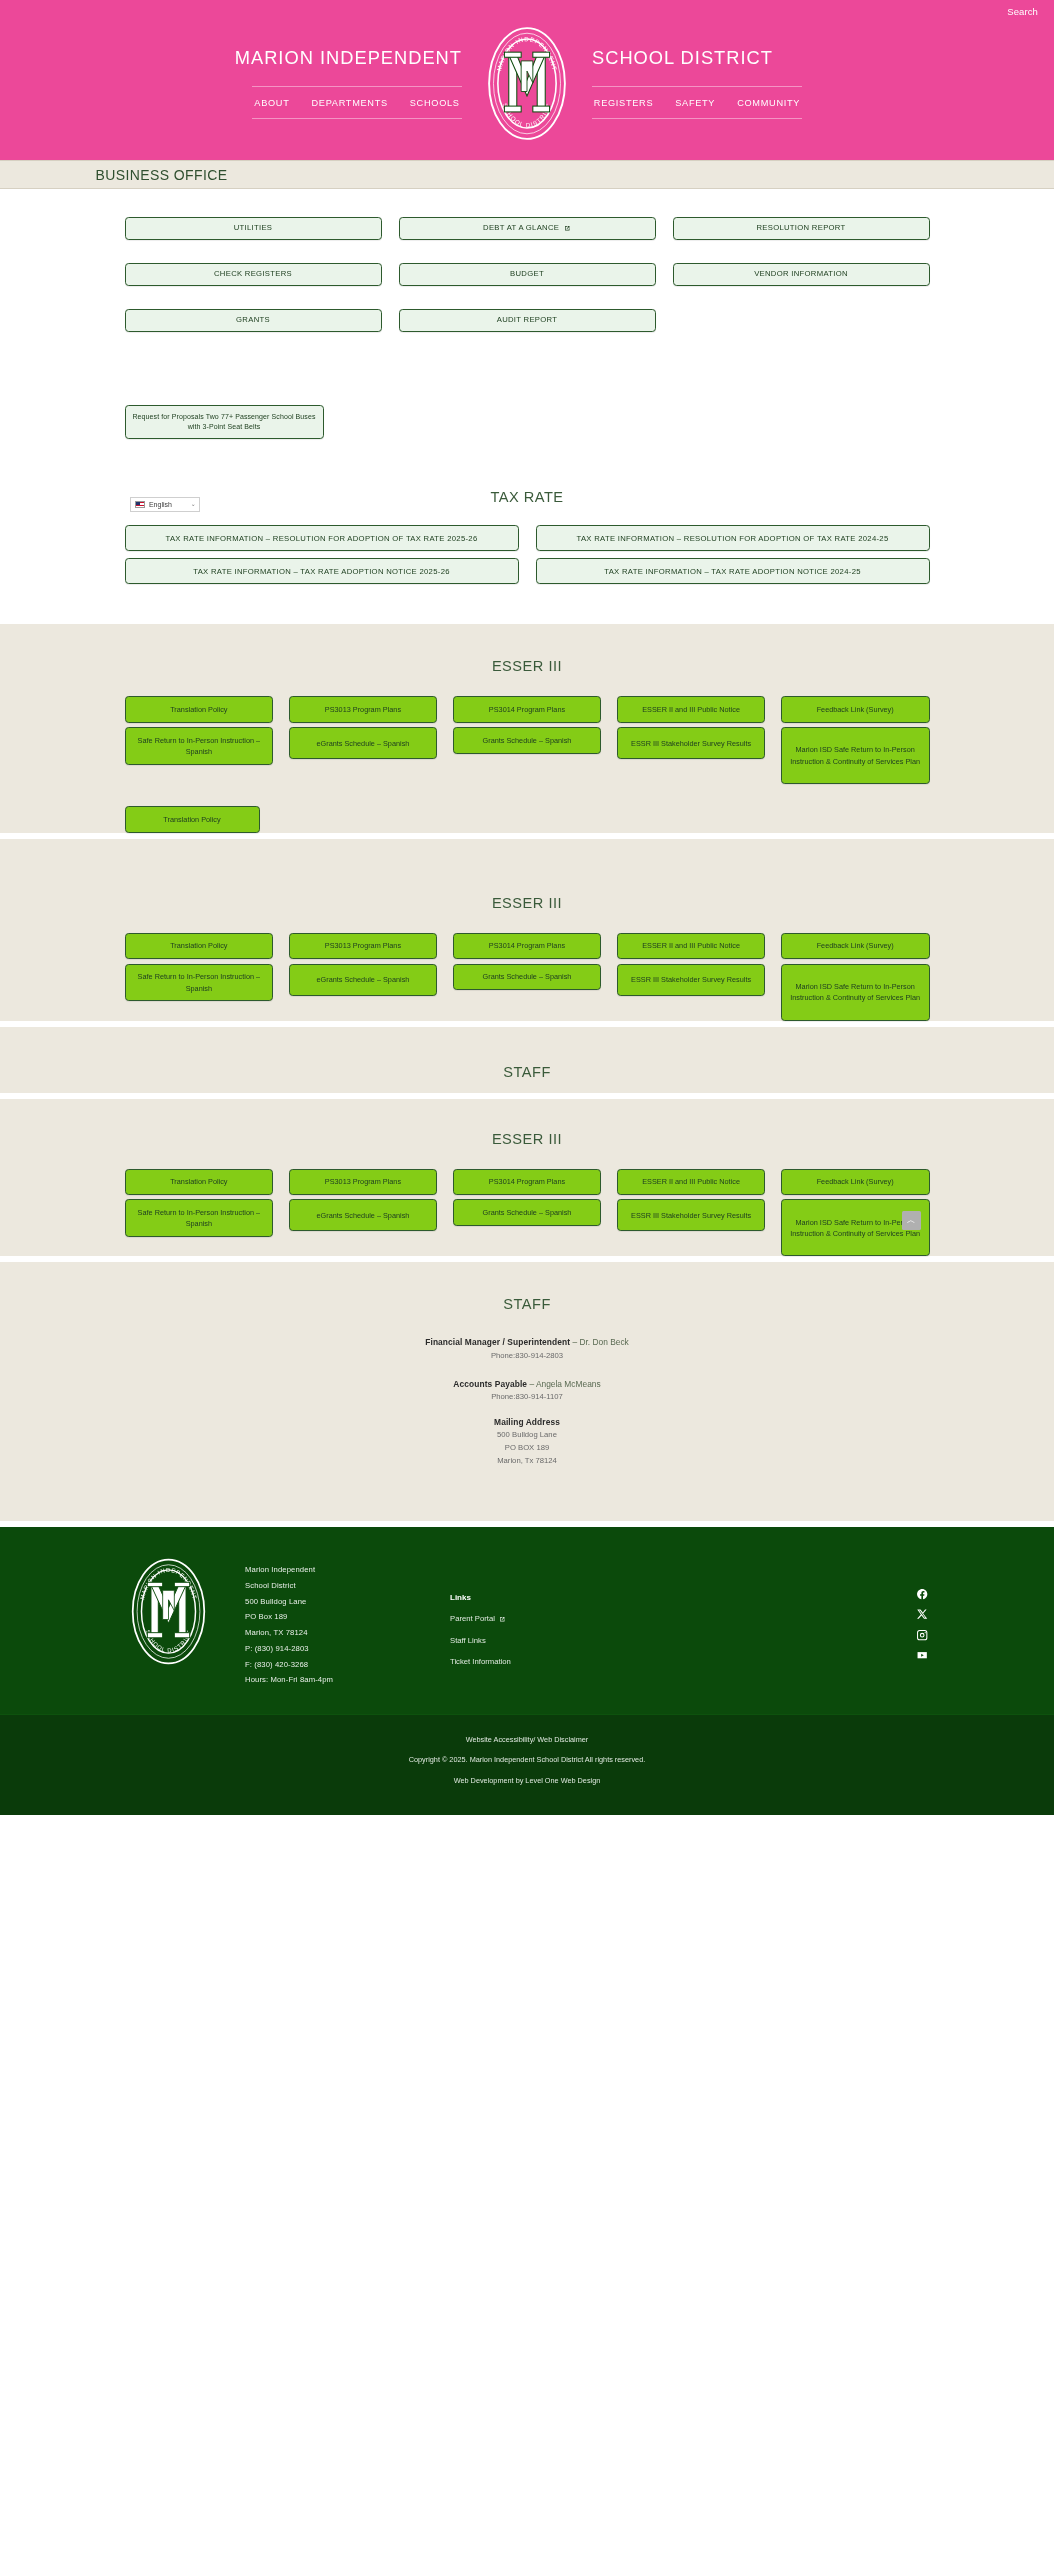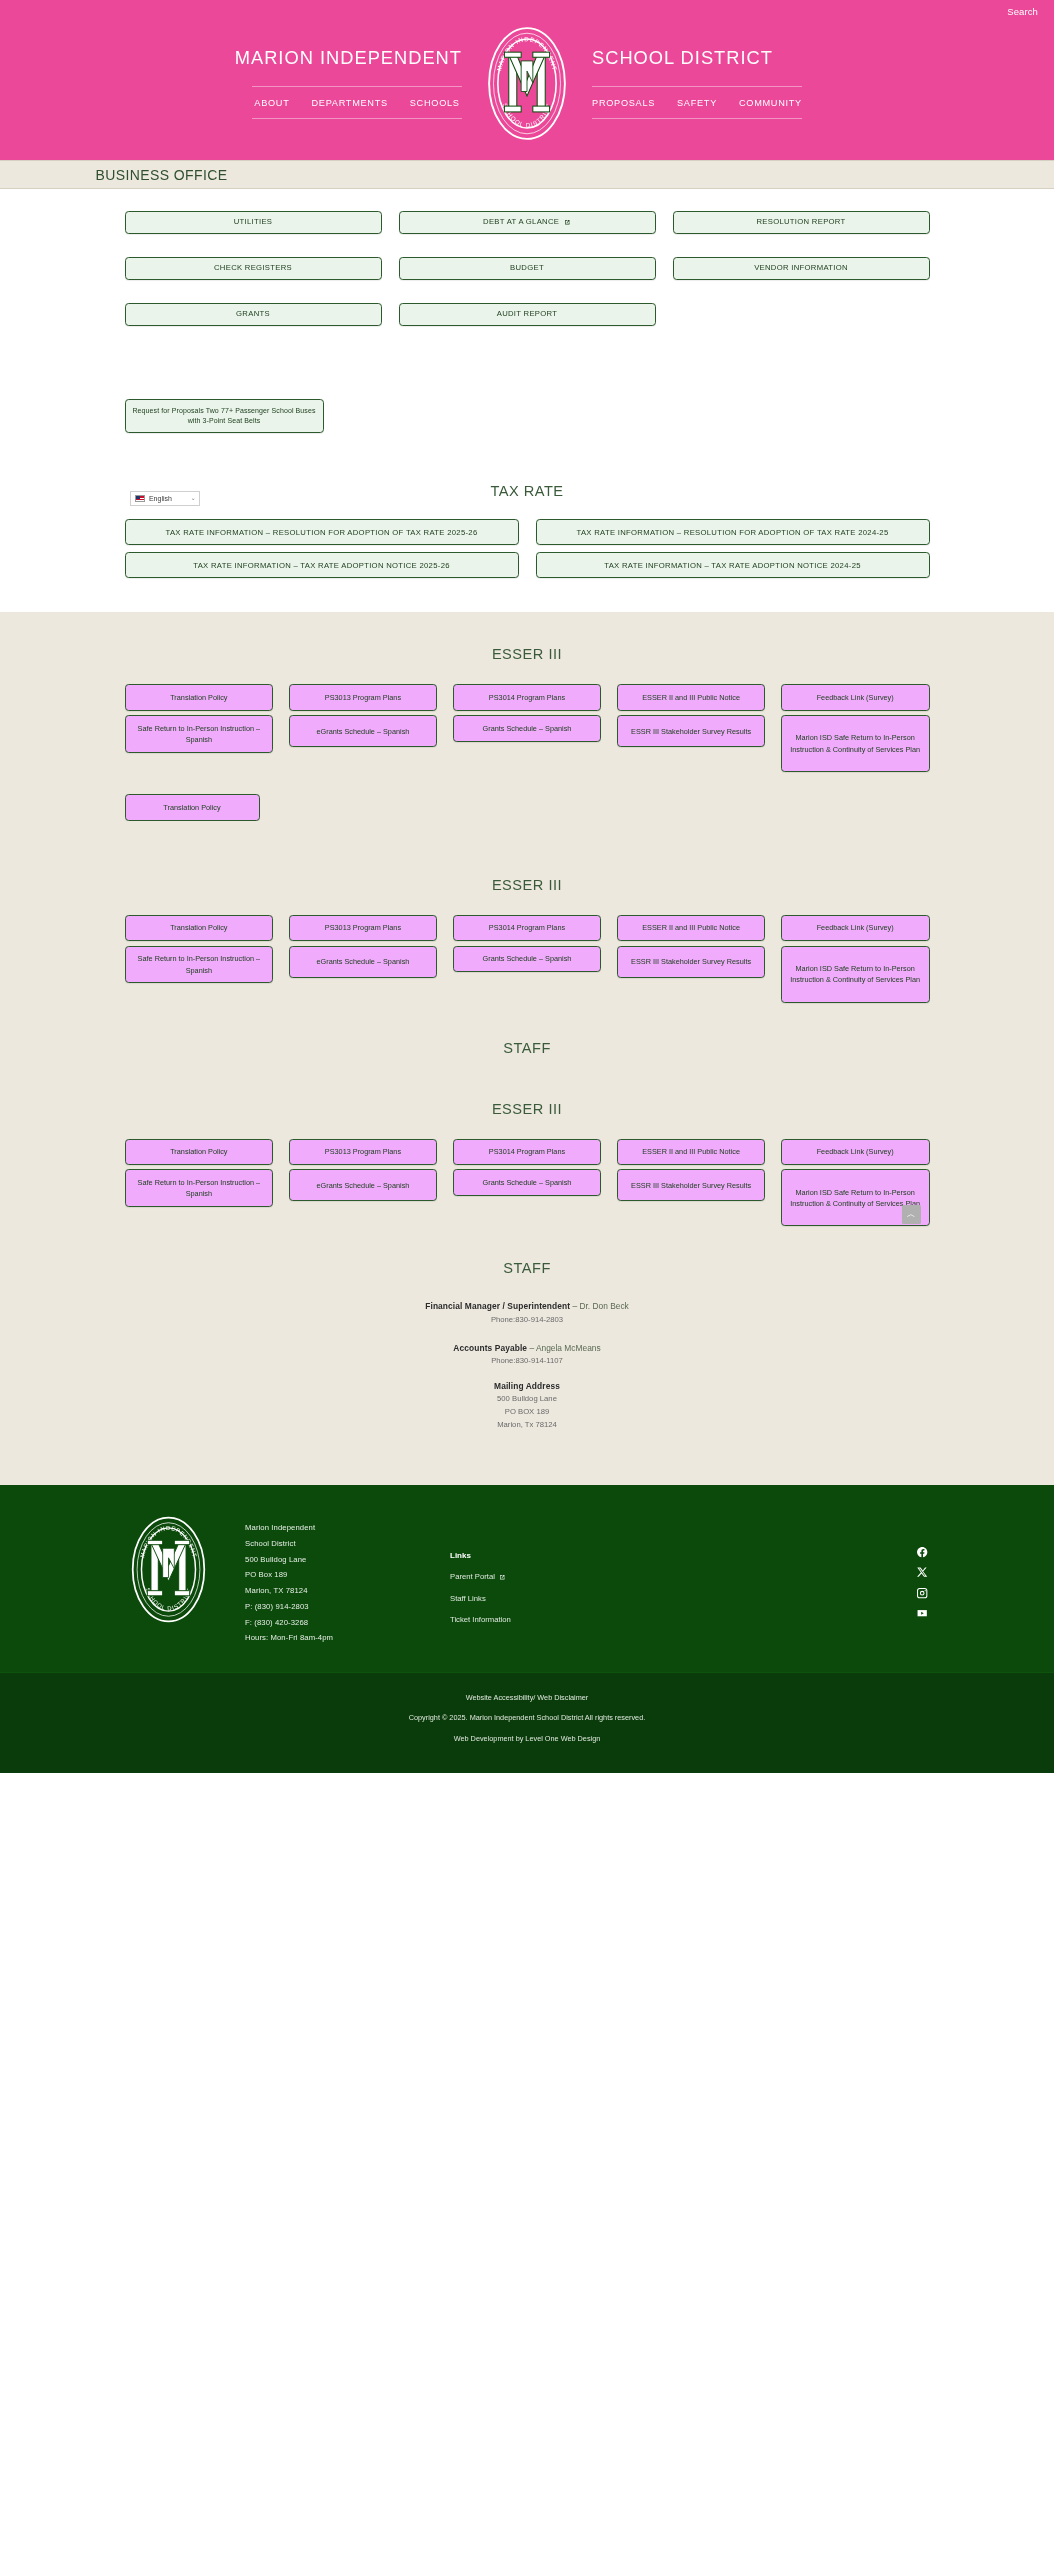--- a/index.html
+++ b/index.html
@@ -96,21 +96,21 @@
     color: #2f4f2f;
     letter-spacing: 0.4px;
     font-weight: 400;
     font-stretch: condensed;
   }
 
   
   .section { width: 1054px; }
   .section.white { background: #ffffff; }
   .section.beige { background: #ece8de; }
-  .wrap { width: 805px; margin: 0 auto; }
+  .wrap { width: 805px; margin: 6px auto; }
 
   .section-heading {
     text-align: center;
     font-size: 14.6px;
     font-weight: 400;
     color: #3a5a3a;
     letter-spacing: 0.5px;
     font-stretch: condensed;
   }
 
@@ -209,21 +209,21 @@
     grid-template-columns: repeat(5, 1fr);
     column-gap: 15.4px;
     row-gap: 4.4px;
     padding-top: 22px;
     align-items: start;
   }
   .card-btn {
     display: flex;
     align-items: center;
     justify-content: center;
-    background: #f0abfc;
+    background: #84cc16;
     border: 0.7px solid #2d5a2d;
     border-radius: 3.7px;
     color: #1f4020;
     font-size: 7.3px;
     line-height: 1.55;
     text-align: center;
     padding: 6.6px 4.4px;
     min-height: 25px;
     cursor: pointer;
     text-decoration: none;
@@ -374,21 +374,21 @@
         <g fill="#ffffff" stroke="#0b4a0b" stroke-width="1.2">
           <path d="M51 50 L51 92 L59 92 L59 64 L67 80 L67 50 Z"></path>
         </g>
       </svg>
     </div>
 
     <div class="brand-side right">
       <div class="brand-title">SCHOOL DISTRICT</div>
       <div class="nav-rule"></div>
       <nav class="nav-row">
-        <a href="#">PROPOSALS</a>
+        <a href="#">REGISTERS</a>
         <a href="#">SAFETY</a>
         <a href="#">COMMUNITY</a>
       </nav>
       <div class="nav-rule"></div>
     </div>
 
   </div>
 </header>
 
 <div class="page-title-bar">

